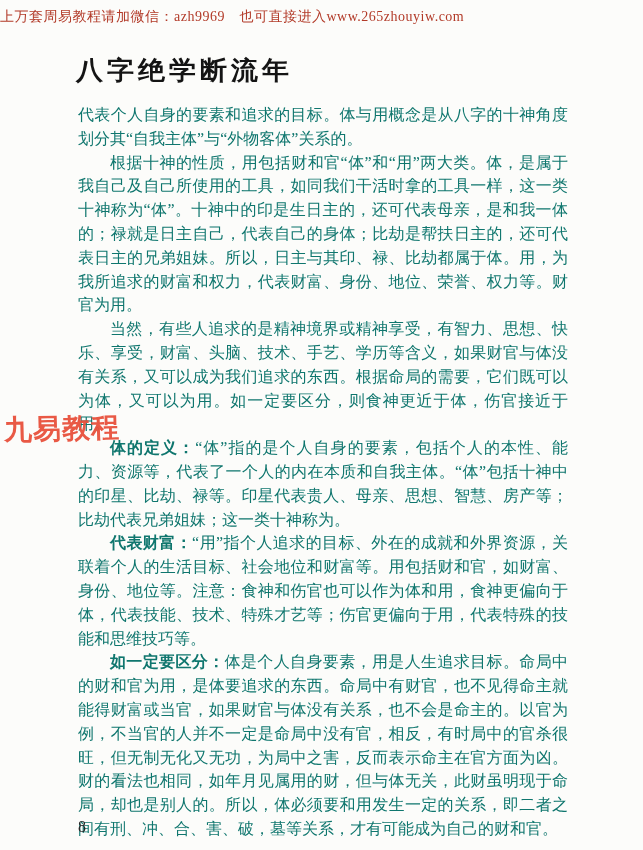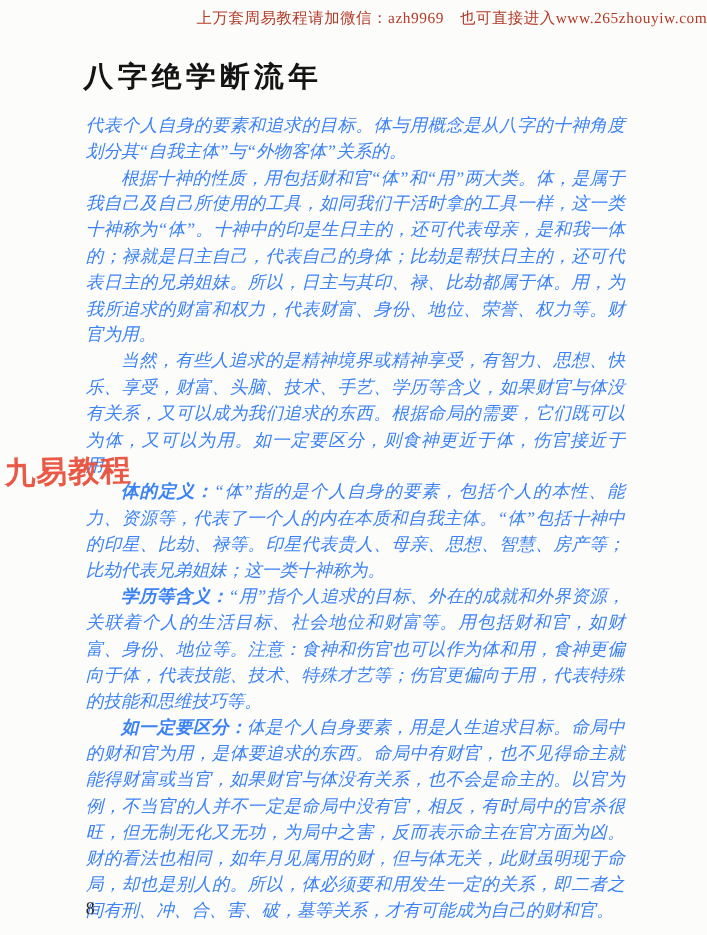--- a/index.html
+++ b/index.html
@@ -10,21 +10,21 @@
   }
   .page {
     position: relative;
     width: 643px; height: 850px;
     background: #fcfcfa;
     overflow: hidden;
   }
   .promo-header {
     position: absolute;
     top: 8px; left: 0; width: 100%;
-    text-align: right;
+    text-align: left;
     font-size: 14px;
     letter-spacing: 0.5px;
     color: #b23a28;
     white-space: nowrap;
   }
   .doc-title {
     position: absolute;
     top: 52px; left: 76px;
     margin: 0;
     font-size: 27px;
@@ -34,22 +34,21 @@
     font-family: "DejaVu Serif", serif;
     transform: scaleY(0.95);
   }
   .content {
     position: absolute;
     top: 103px; left: 78px;
     width: 490px;
     font-size: 16px;
     line-height: 23.8px;
     text-align: justify;
-    color: #3b82f6;
-    font-style: italic;
+    color: #0f766e;
   }
   .para { margin: 0; text-indent: 2em; }
   .para.no-indent { text-indent: 0; }
   .lead { font-weight: bold; }
   .watermark {
     position: absolute;
     left: 4px; top: 410px;
     font-size: 28px;
     font-weight: bold;
     letter-spacing: 1px;
@@ -73,21 +72,21 @@
 
   <div class="promo-header">上万套周易教程请加微信：azh9969　也可直接进入www.265zhouyiw.com</div>
 
   <h1 class="doc-title">八字绝学断流年</h1>
 
   <div class="content">
     <p class="para no-indent"><b class="lead"></b><span>代表个人自身的要素和追求的目标。体与用概念是从八字的十神角度划分其“自我主体”与“外物客体”关系的。</span></p>
     <p class="para"><b class="lead"></b><span>根据十神的性质，用包括财和官“体”和“用”两大类。体，是属于我自己及自己所使用的工具，如同我们干活时拿的工具一样，这一类十神称为“体”。十神中的印是生日主的，还可代表母亲，是和我一体的；禄就是日主自己，代表自己的身体；比劫是帮扶日主的，还可代表日主的兄弟姐妹。所以，日主与其印、禄、比劫都属于体。用，为我所追求的财富和权力，代表财富、身份、地位、荣誉、权力等。财官为用。</span></p>
     <p class="para"><b class="lead"></b><span>当然，有些人追求的是精神境界或精神享受，有智力、思想、快乐、享受，财富、头脑、技术、手艺、学历等含义，如果财官与体没有关系，又可以成为我们追求的东西。根据命局的需要，它们既可以为体，又可以为用。如一定要区分，则食神更近于体，伤官接近于用。</span></p>
     <p class="para"><b class="lead">体的定义：</b><span>“体”指的是个人自身的要素，包括个人的本性、能力、资源等，代表了一个人的内在本质和自我主体。“体”包括十神中的印星、比劫、禄等。印星代表贵人、母亲、思想、智慧、房产等；比劫代表兄弟姐妹；这一类十神称为。</span></p>
-    <p class="para"><b class="lead">学历等含义：</b><span>“用”指个人追求的目标、外在的成就和外界资源，关联着个人的生活目标、社会地位和财富等。用包括财和官，如财富、身份、地位等。注意：食神和伤官也可以作为体和用，食神更偏向于体，代表技能、技术、特殊才艺等；伤官更偏向于用，代表特殊的技能和思维技巧等。</span></p>
+    <p class="para"><b class="lead">代表财富：</b><span>“用”指个人追求的目标、外在的成就和外界资源，关联着个人的生活目标、社会地位和财富等。用包括财和官，如财富、身份、地位等。注意：食神和伤官也可以作为体和用，食神更偏向于体，代表技能、技术、特殊才艺等；伤官更偏向于用，代表特殊的技能和思维技巧等。</span></p>
     <p class="para"><b class="lead">如一定要区分：</b><span>体是个人自身要素，用是人生追求目标。命局中的财和官为用，是体要追求的东西。命局中有财官，也不见得命主就能得财富或当官，如果财官与体没有关系，也不会是命主的。以官为例，不当官的人并不一定是命局中没有官，相反，有时局中的官杀很旺，但无制无化又无功，为局中之害，反而表示命主在官方面为凶。财的看法也相同，如年月见属用的财，但与体无关，此财虽明现于命局，却也是别人的。所以，体必须要和用发生一定的关系，即二者之间有刑、冲、合、害、破，墓等关系，才有可能成为自己的财和官。</span></p>
   </div>
 
   <div class="watermark">九易教程</div>
 
   <div class="page-number">8</div>
 
 </div>
 
 </body></html>

